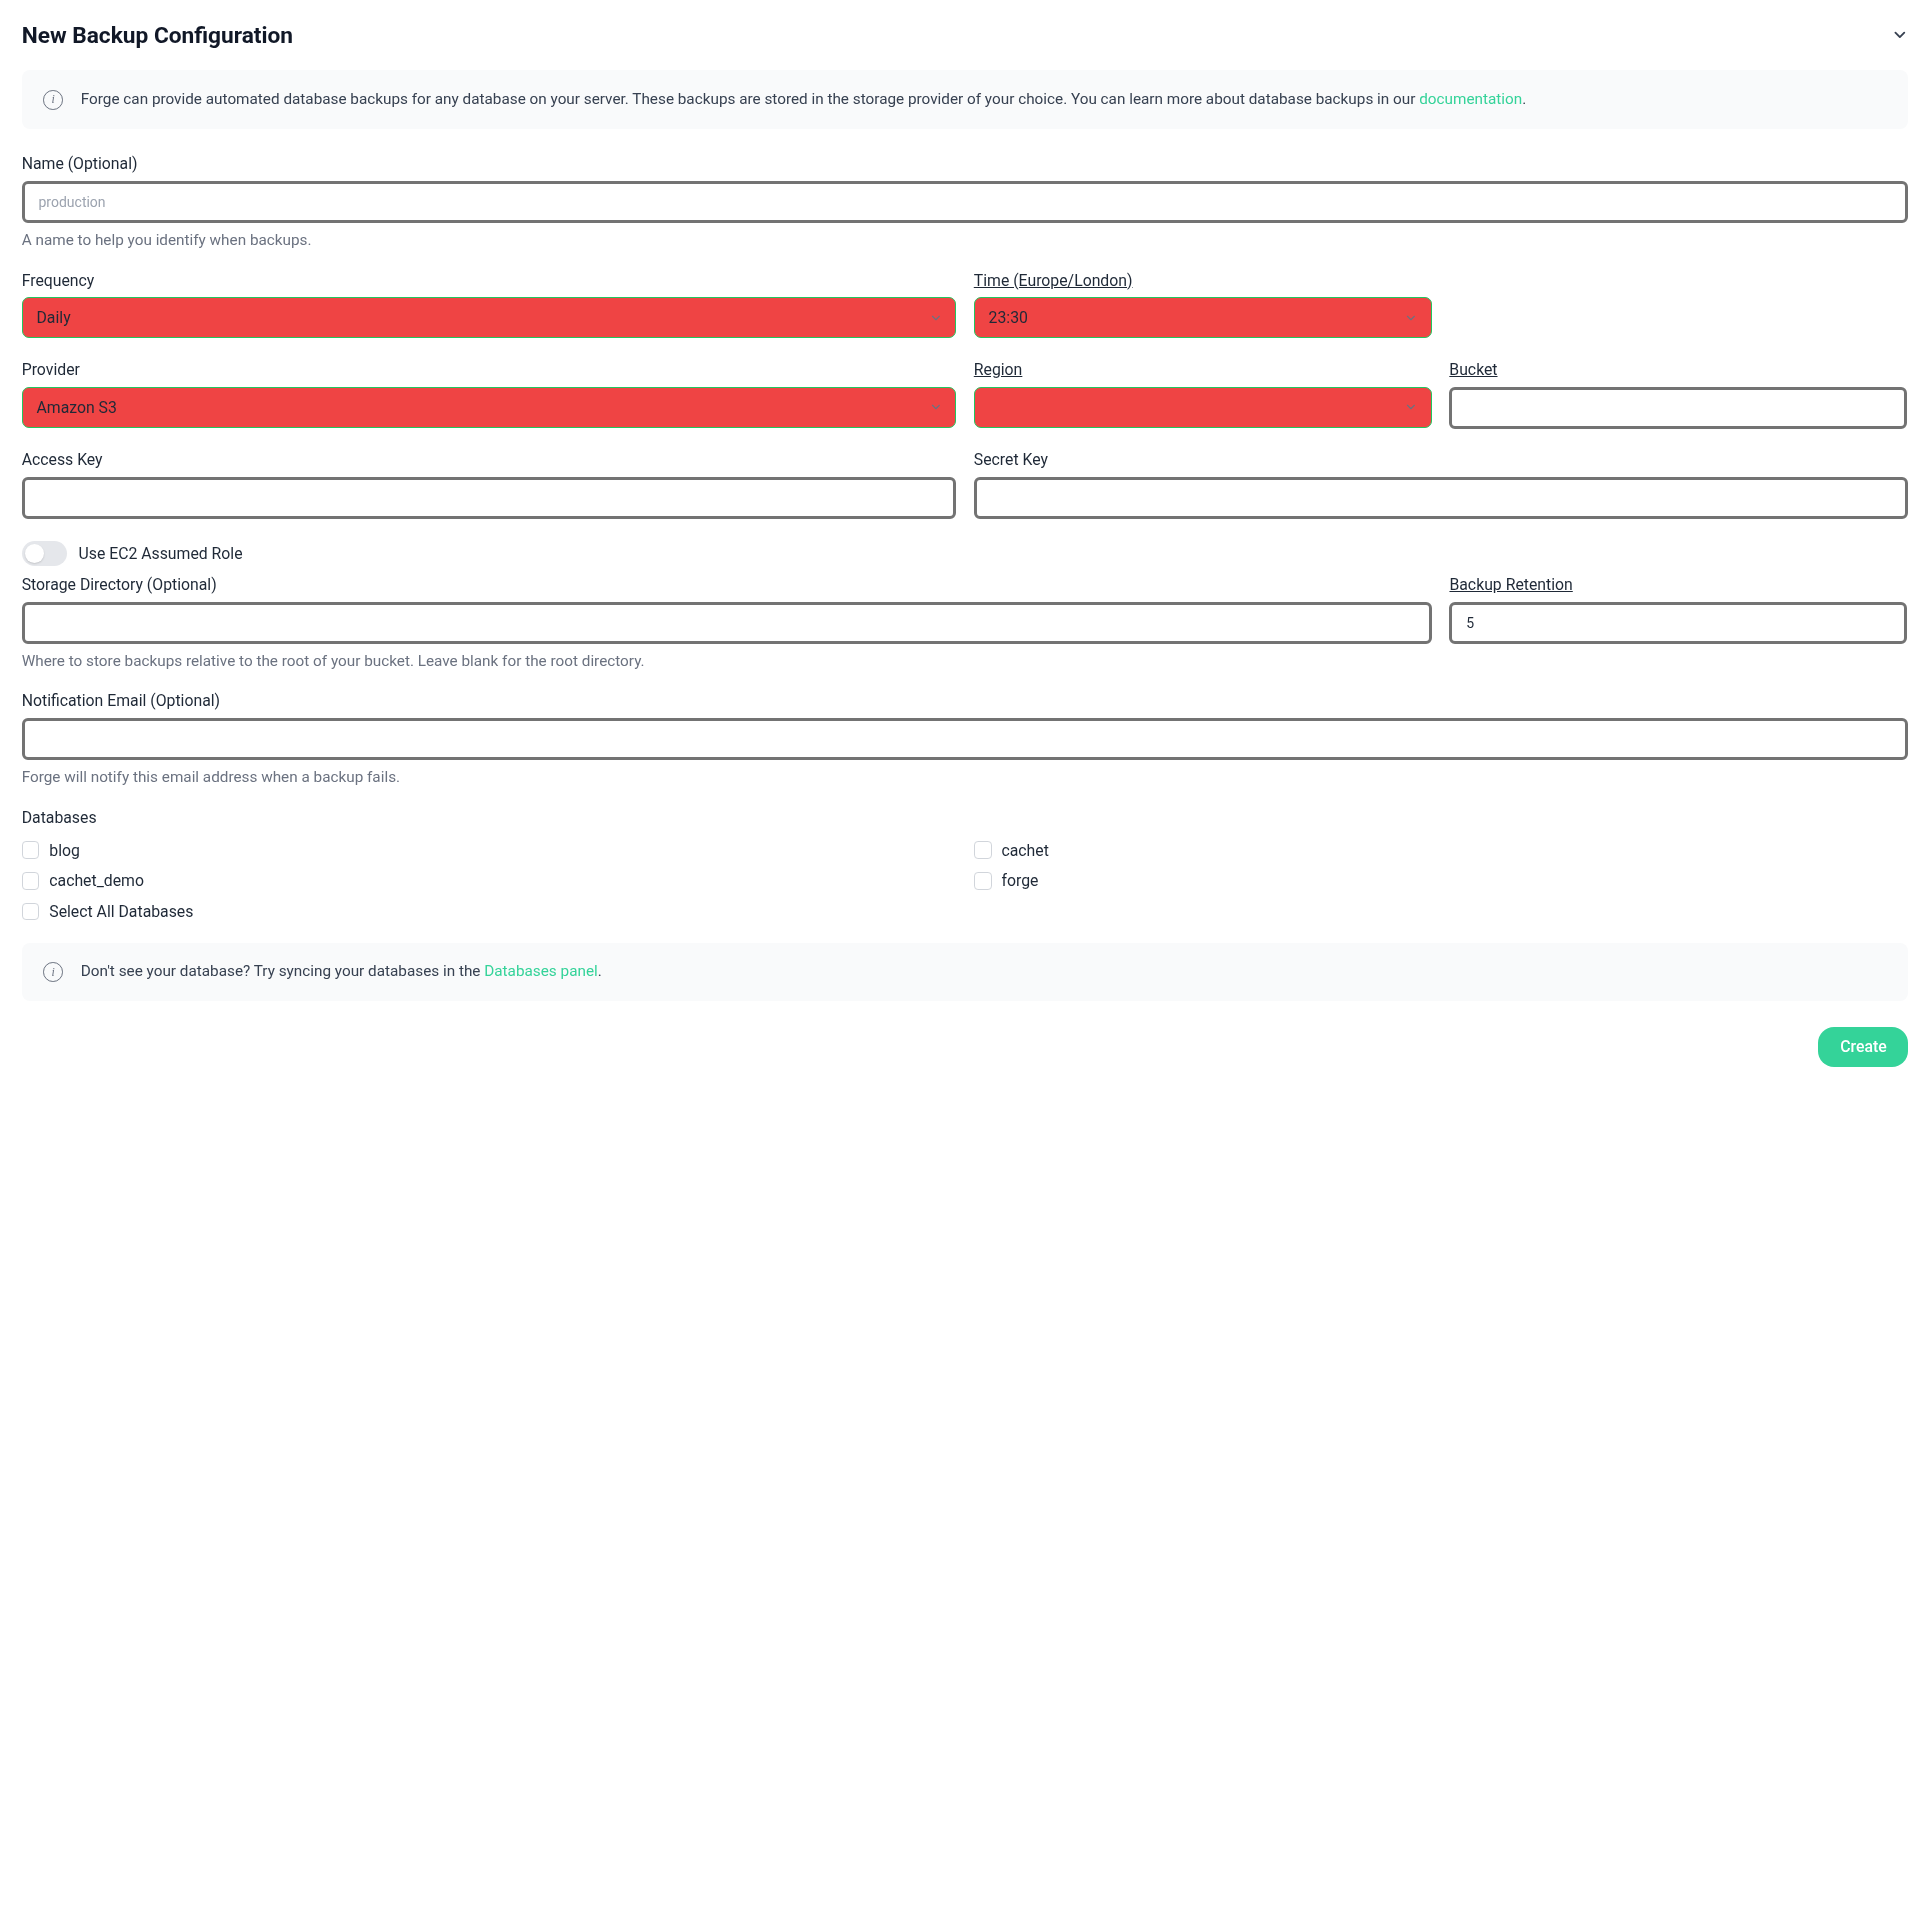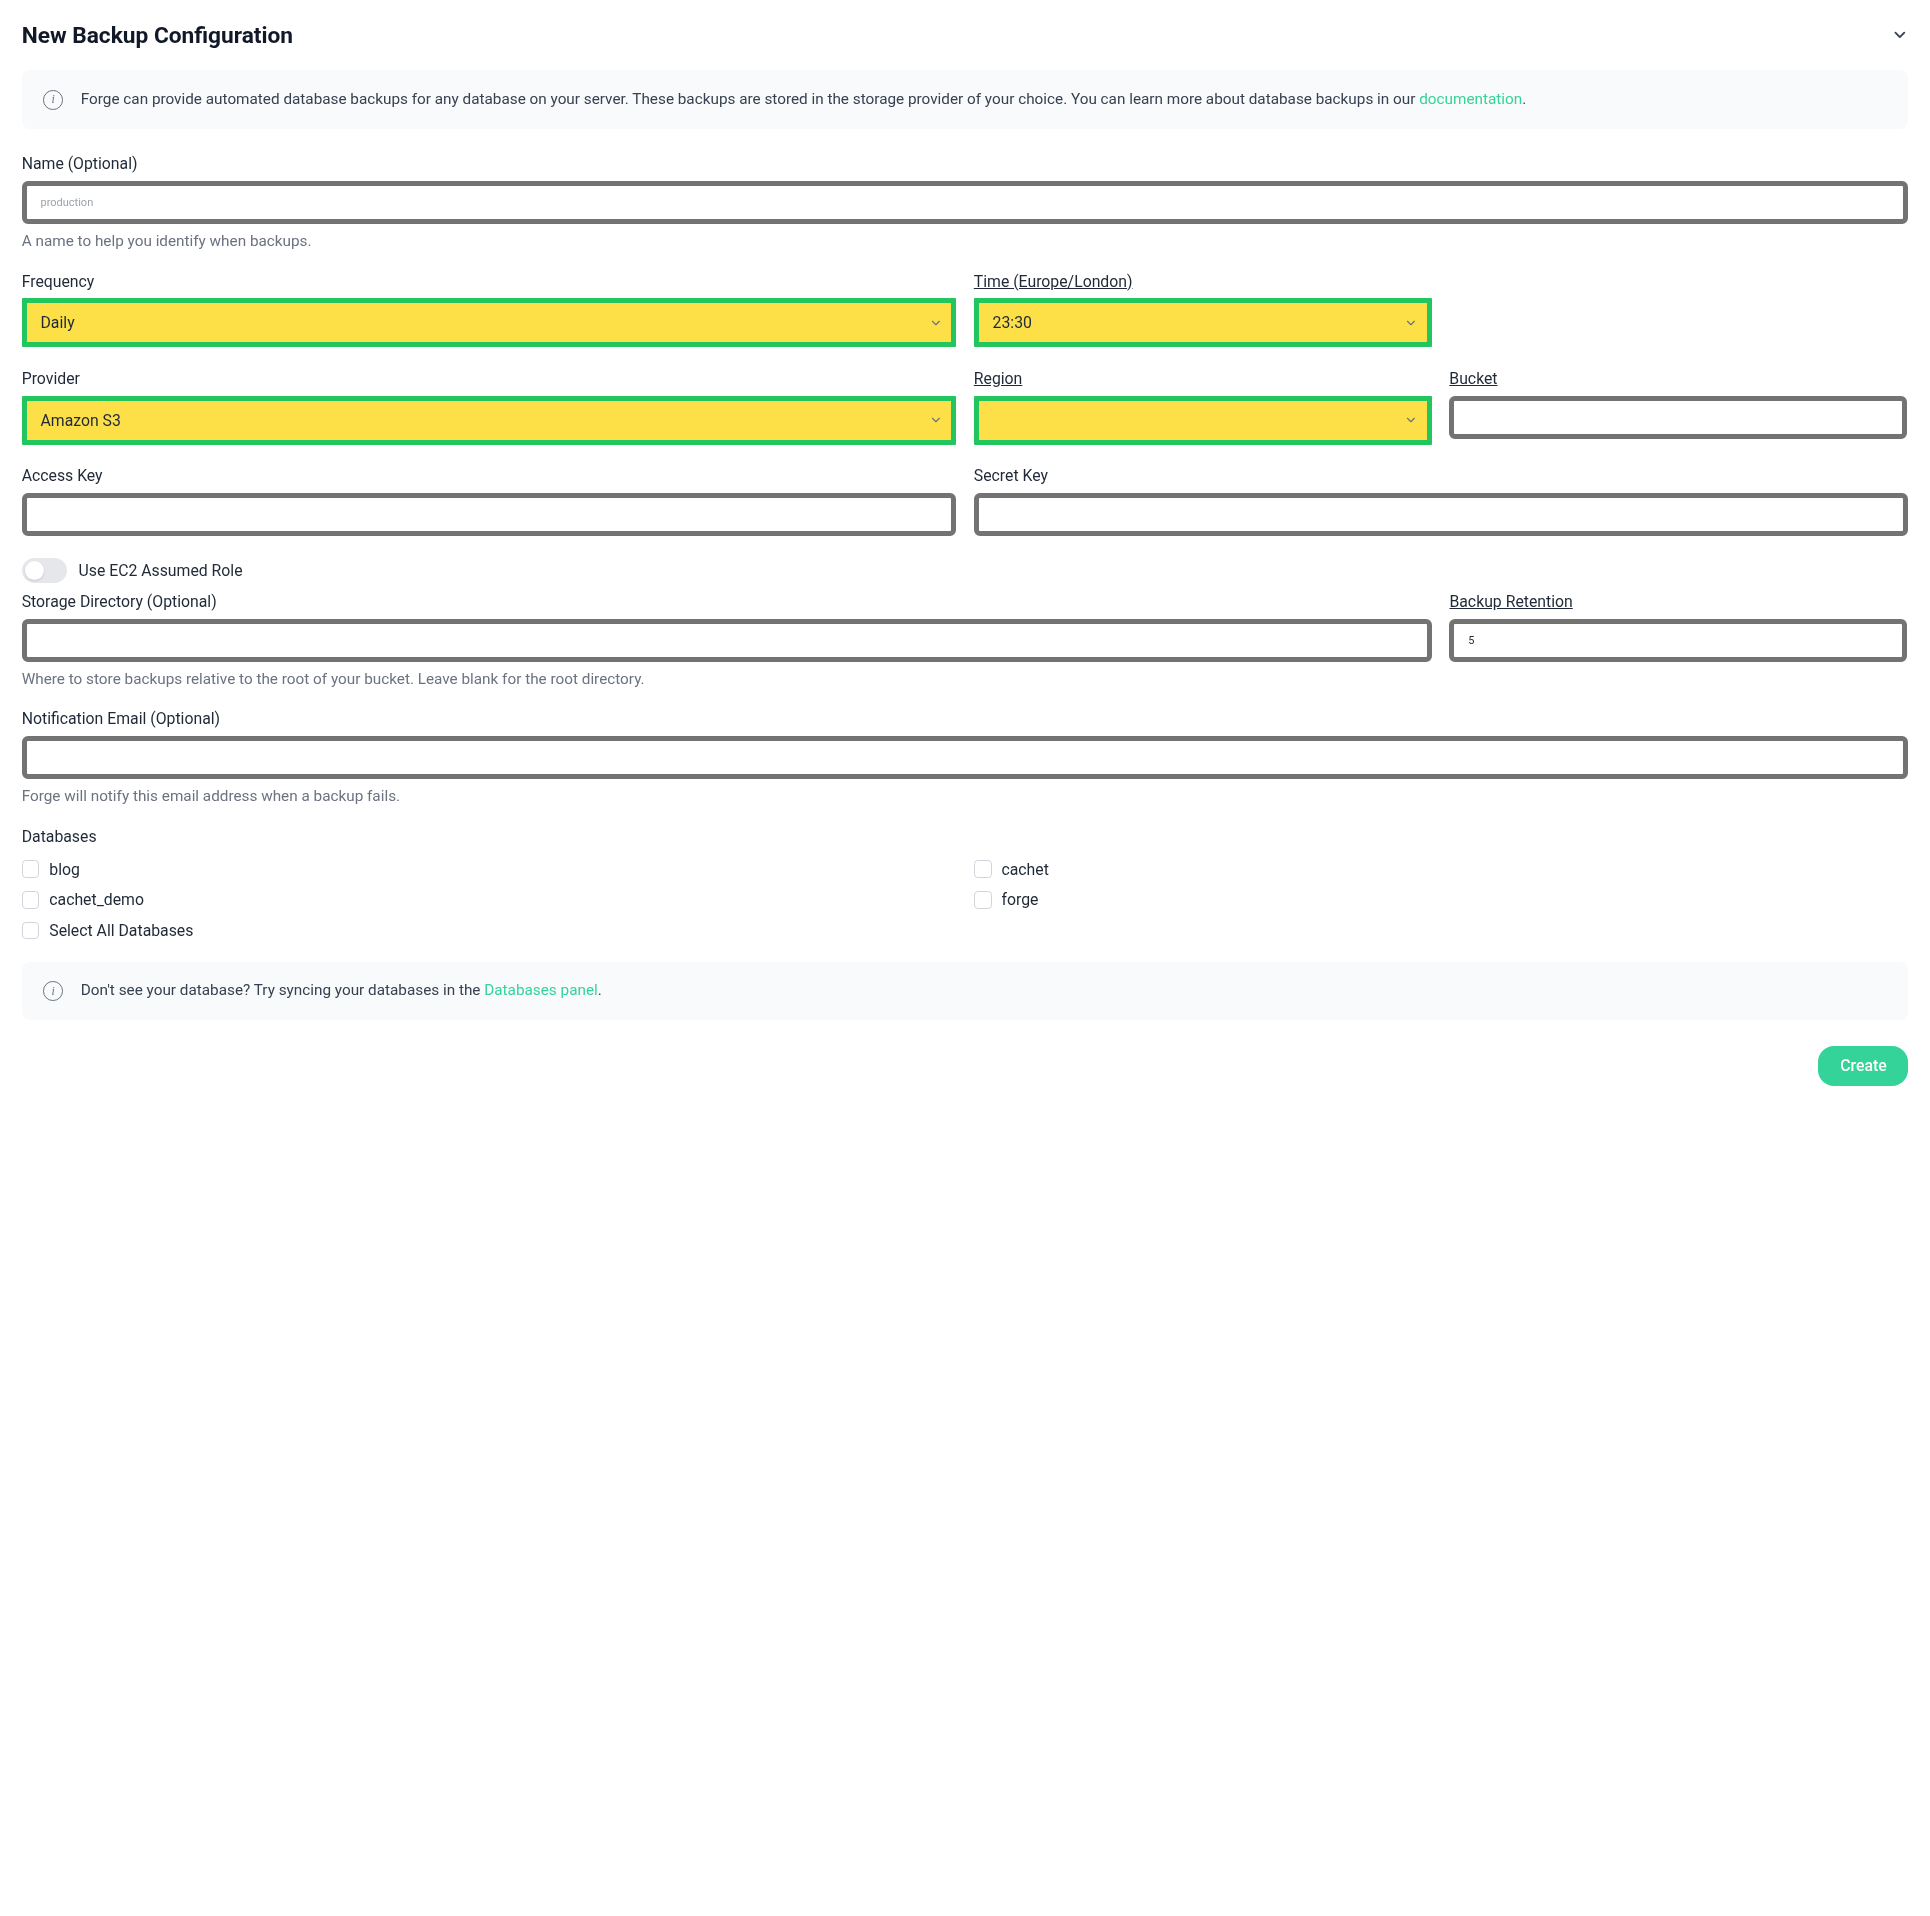--- a/index.html
+++ b/index.html
@@ -80,40 +80,40 @@
       display: block;
       font-size: 15.8px;
       color: #1f2937;
       margin-bottom: 7.9px;
       font-weight: 400;
     }
     
     .form-input {
       width: 100%;
       padding: 9.9px 13.8px;
-      border: 5px solid #737373;
+      border: 3px solid #737373;
       border-radius: 5.9px;
-      font-size: 11px;
+      font-size: 14px;
       color: #1f2937;
       background: #ffffff;
       font-family: inherit;
     }
     
     .form-input::placeholder {
       color: #9ca3af;
     }
     
     .form-select {
       width: 100%;
       padding: 9.9px 13.8px;
-      border: 5px solid #22c55e;
-      border-radius: 1px;
-      font-size: 15.8px;
-      color: #1f2937;
-      background: #fde047;
+      border: 1px solid #22c55e;
+      border-radius: 7px;
+      font-size: 15.8px;
+      color: #1f2937;
+      background: #ef4444;
       appearance: none;
       font-family: inherit;
       position: relative;
     }
     
     .select-wrapper {
       position: relative;
     }
     
     .select-chevron {

